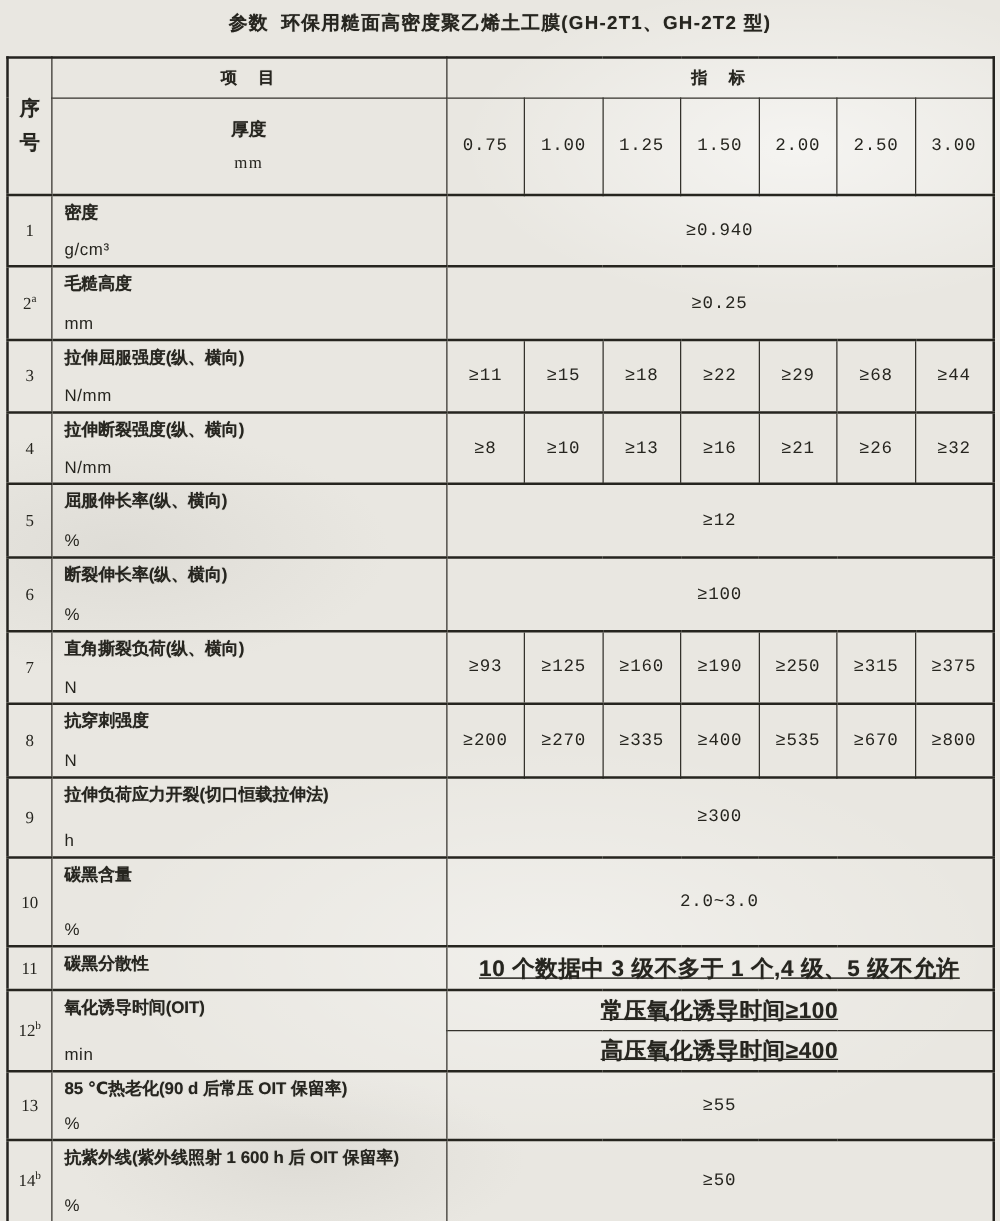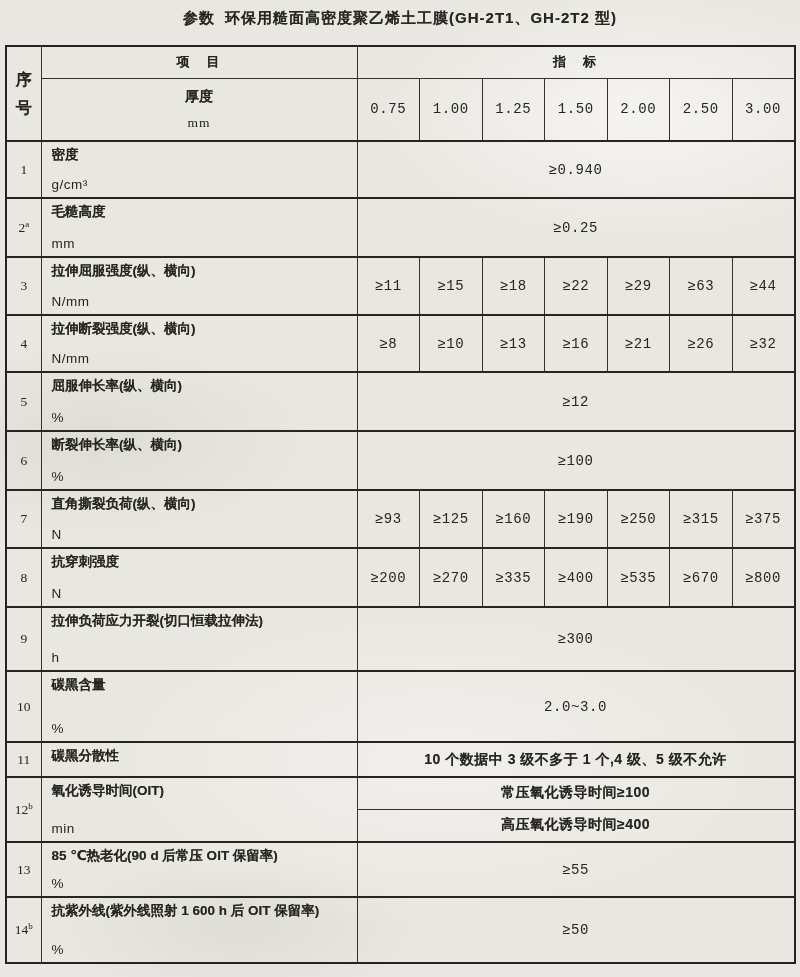--- a/index.html
+++ b/index.html
@@ -40,21 +40,21 @@
   .item-head,.ind-head{font-size:13px;letter-spacing:2px;}
   .thick-cell{font-size:14px;}
   .thick-cell .u{display:block;margin-top:9px;font-family:"Liberation Serif","DejaVu Serif",serif;font-weight:normal;font-size:13.5px;letter-spacing:1px;text-shadow:none;}
   .label-cell{text-align:left;}
   .label-wrap{display:flex;flex-direction:column;justify-content:space-between;height:100%;padding:5px 8px 5px 10px;box-sizing:border-box;}
   .label-name{font-size:13.5px;line-height:1.25;}
   .label-unit{font-family:Liberation Sans, sans-serif;font-size:13.5px;letter-spacing:0.5px;}
   .num-cell{font-family:"Liberation Serif","DejaVu Serif",serif;font-size:13.5px;}
   .num-cell sup{font-size:9px;line-height:0;}
   .val{font-family:Liberation Mono, monospace;font-size:14px;letter-spacing:0.6px;}
-  .val-cjk{font-size:14px;letter-spacing:0.5px;}
+  .val-cjk{font-size:18px;letter-spacing:0.5px;text-decoration:underline;}
   .val-cjk .cjkpart{font-weight:bold;}
 </style>
 </head>
 <body>
 
 <div class="doc-title">
   <span class="t-prefix cjk">参数</span><span class="cjk">环保用糙面高密度聚乙烯土工膜(GH-2T1、GH-2T2 型)</span>
 </div>
 
 <table class="spec">
@@ -70,21 +70,21 @@
       <col style="width:62.5px">
   </colgroup>
 
   <tbody>
       <tr style="height:32px">
     <th rowspan="2" class="seq-head">序号</th>
     <th class="cjk item-head">项　目</th>
     <th colspan="7" class="cjk ind-head">指　标</th>
   </tr>
 
-  <tr style="height:63px">
+  <tr style="height:78px">
     <th class="cjk thick-cell">
       <span>厚度</span>
       <span class="u">mm</span>
     </th>
     <th class="val">0.75</th>
     <th class="val">1.00</th>
     <th class="val">1.25</th>
     <th class="val">1.50</th>
     <th class="val">2.00</th>
     <th class="val">2.50</th>
@@ -119,21 +119,21 @@
       <div class="label-wrap">
         <span class="cjk label-name">拉伸屈服强度(纵、横向)</span>
         <span class="label-unit">N/mm</span>
       </div>
     </td>
     <td class="val">≥11</td>
     <td class="val">≥15</td>
     <td class="val">≥18</td>
     <td class="val">≥22</td>
     <td class="val">≥29</td>
-    <td class="val">≥63</td>
+    <td class="val">≥68</td>
     <td class="val">≥44</td>
   </tr>
 
   <tr class="hrow" style="height:57px">
     <td class="num-cell"><span>4</span><sup></sup></td>
     <td class="label-cell">
       <div class="label-wrap">
         <span class="cjk label-name">拉伸断裂强度(纵、横向)</span>
         <span class="label-unit">N/mm</span>
       </div>

